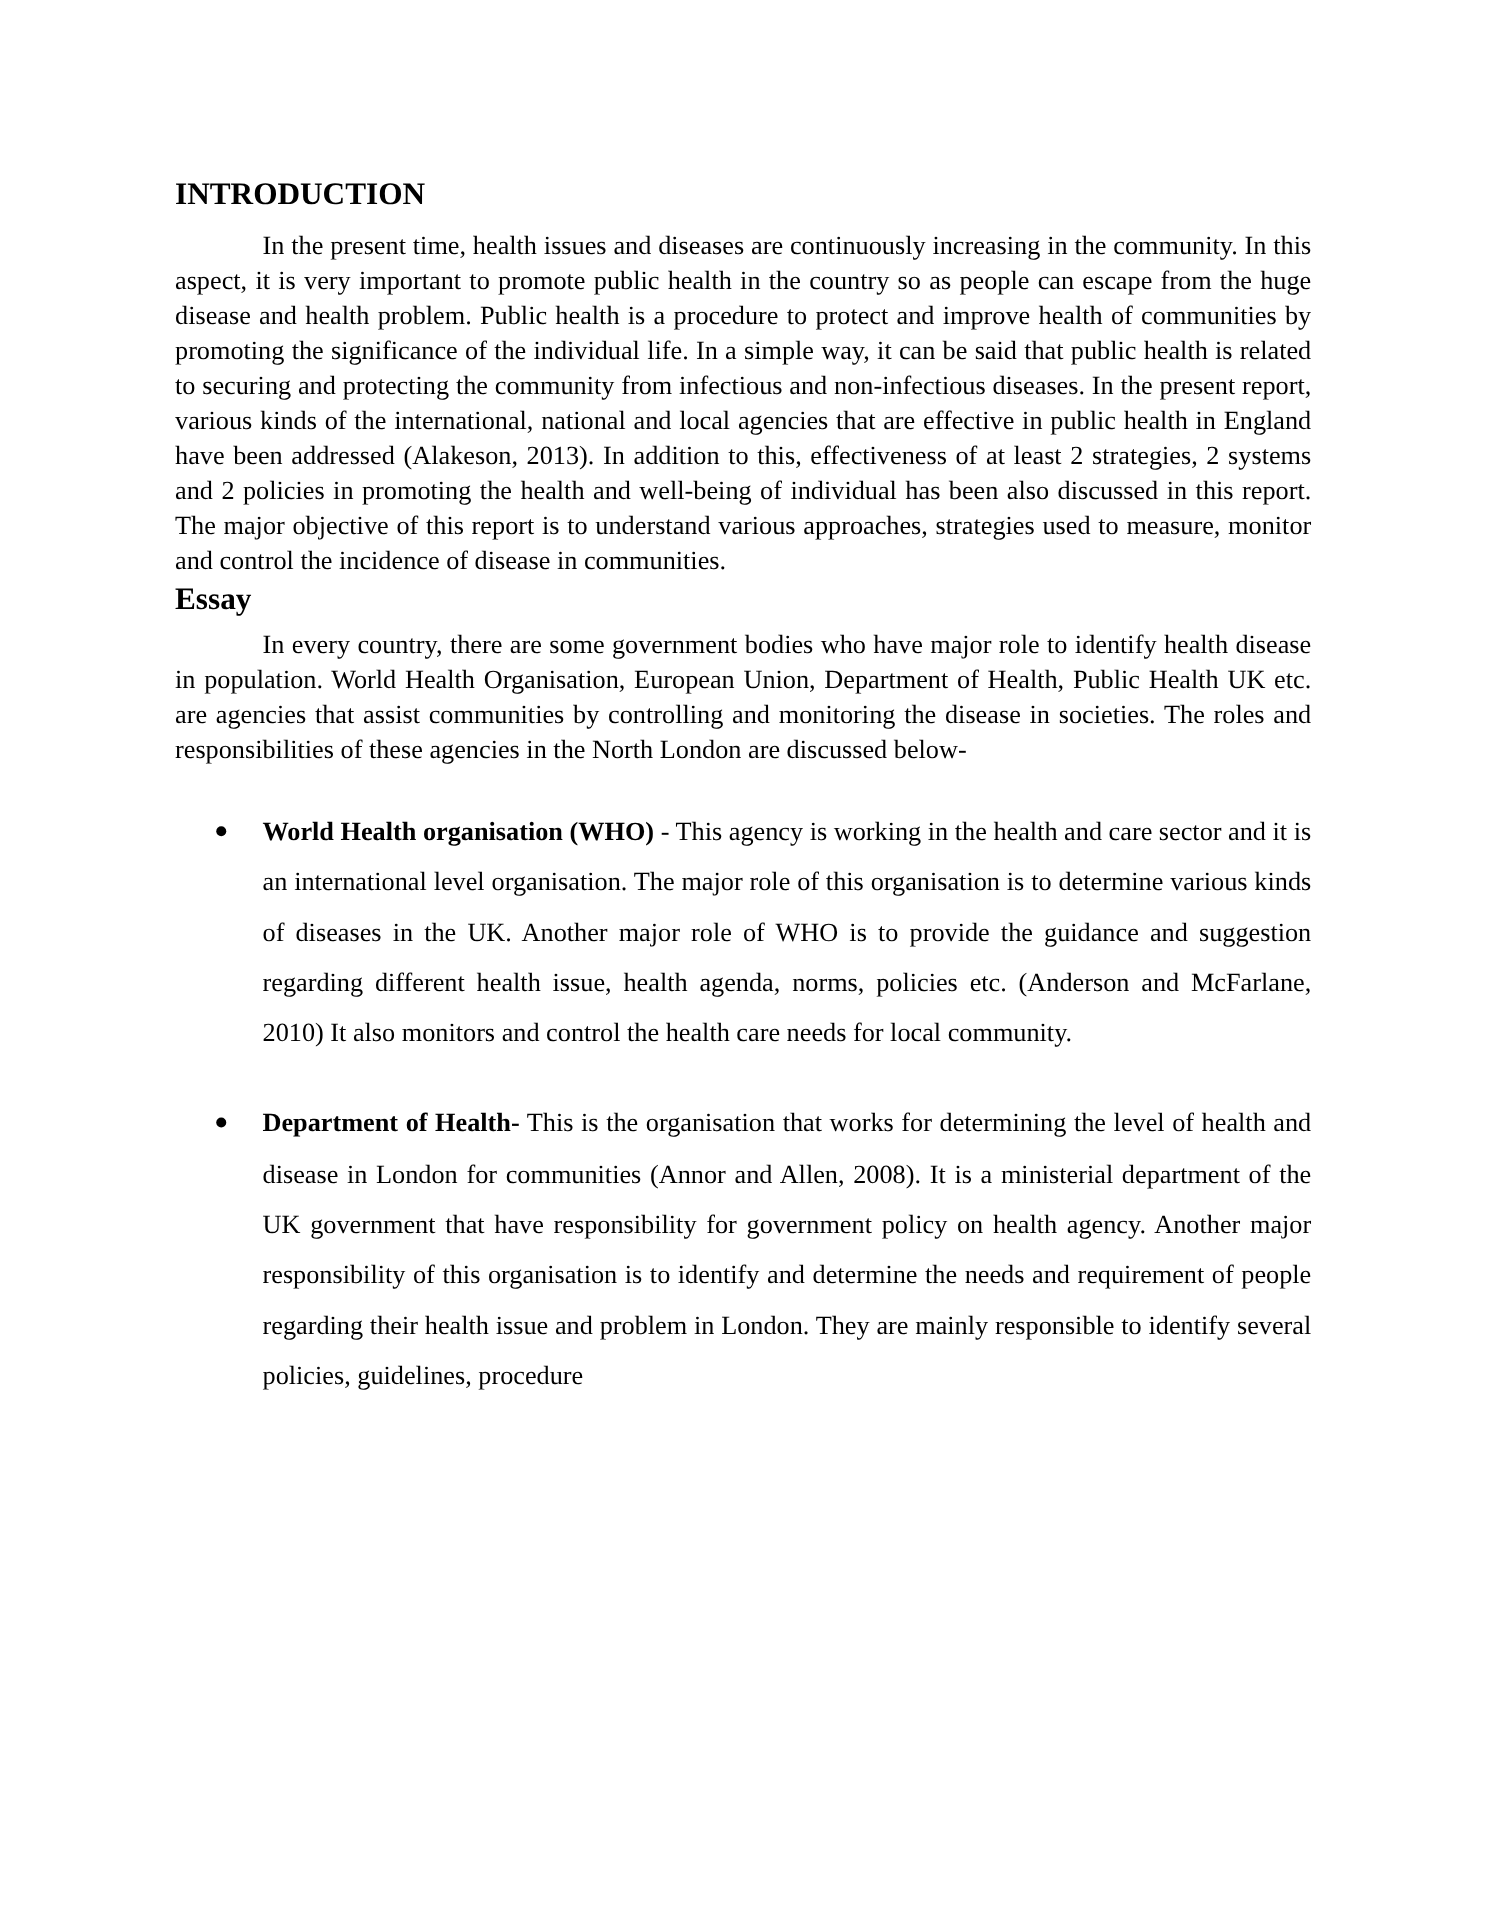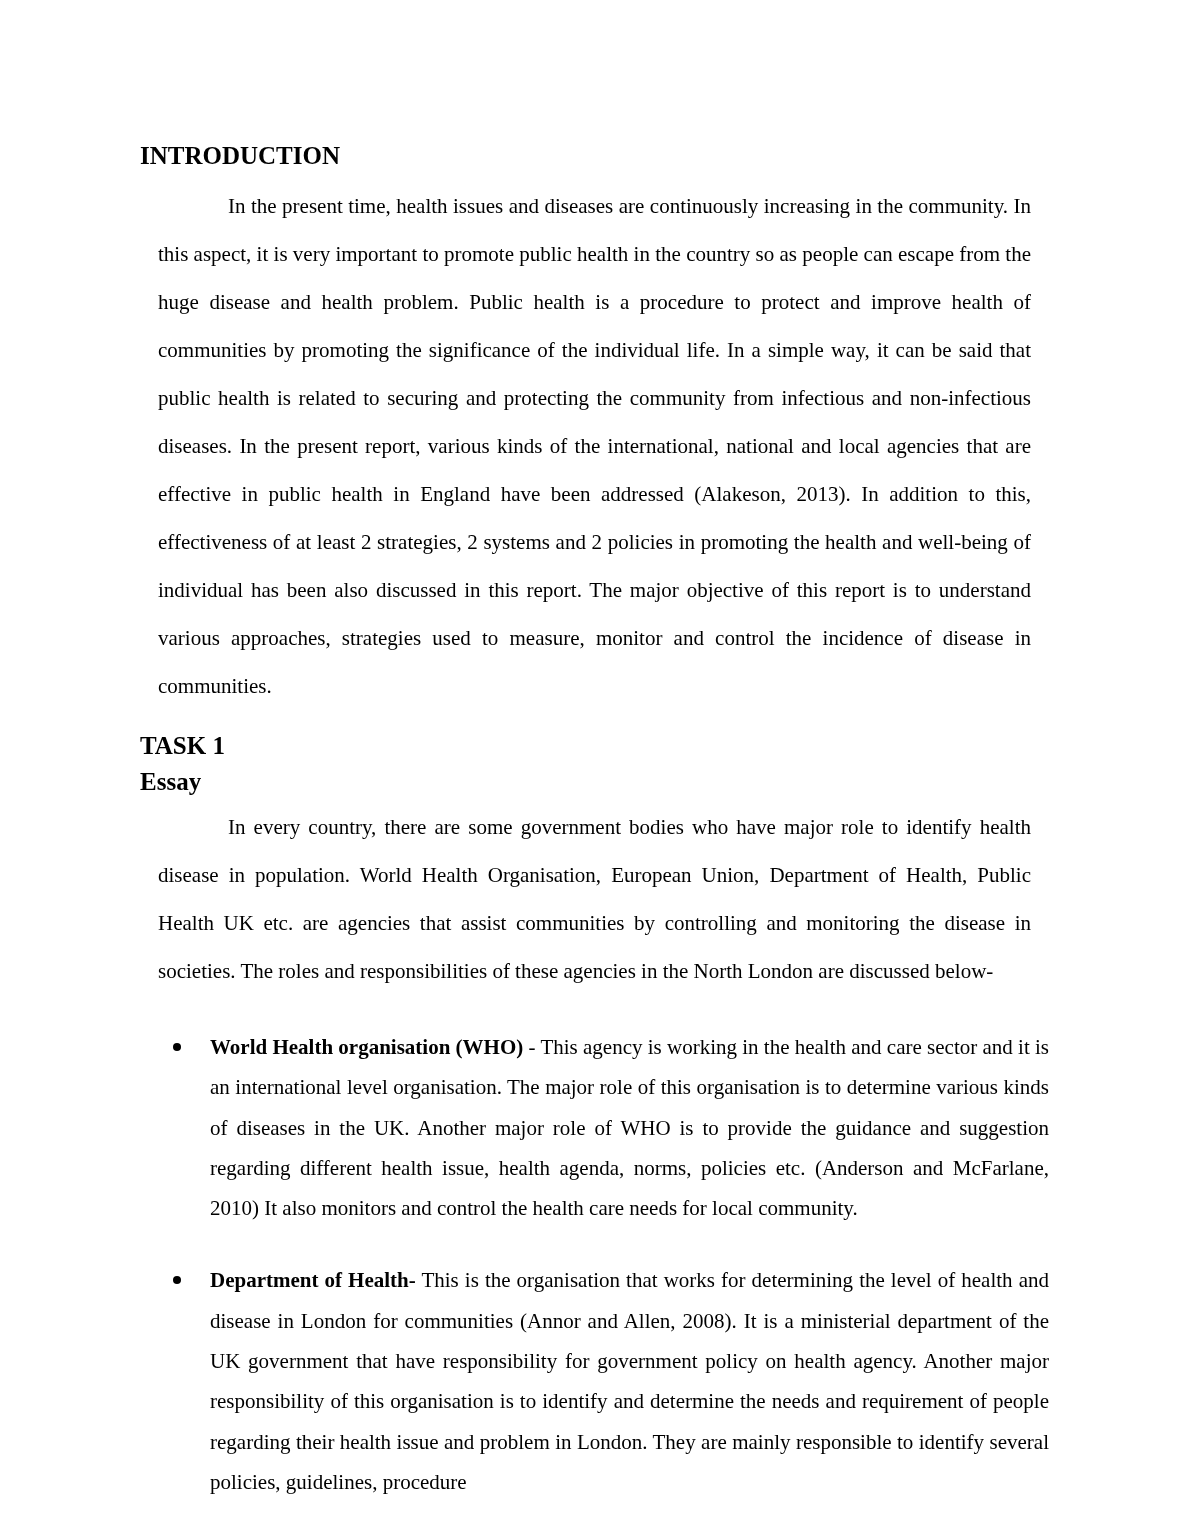--- a/index.html
+++ b/index.html
@@ -5,21 +5,21 @@
   html, body { margin: 0; padding: 0; background: #ffffff; }
   body { width: 1190px; height: 1540px; position: relative; overflow: hidden; }
   .page {
     position: absolute; left: 140px; top: 138px; width: 909px;
     font-family: Liberation Serif, serif; color: #000000;
   }
   h1.h {
     font-size: 25px; font-weight: bold; margin: 0; line-height: 36px;
   }
   .p {
-    font-size: 21px; line-height: 48px; text-align: justify; margin: 18px;
+    font-size: 21px; line-height: 28px; text-align: justify; margin: 0;
     text-indent: 70px;
   }
   .p::after { content: ""; }
   .h-task { margin-top: 8px; }
   .h-essay { margin-top: 6px; }
   .p-essay { margin-top: 3px; }
   .p-intro { margin-top: 8px; }
   ul.bullets { list-style: none; margin: 0; padding: 0; }
   ul.bullets li {
     position: relative; padding-left: 70px;
@@ -31,21 +31,20 @@
   }
   .b { font-weight: bold; }
 </style>
 </head>
 <body>
 
 <div class="page">
   <h1 class="h">INTRODUCTION</h1>
   <p class="p p-intro">In the present time, health issues and diseases are continuously increasing in the community. In this aspect, it is very important to promote public health in the country so as people can escape from the huge disease and health problem. Public health is a procedure to protect and improve health of communities by promoting the significance of the individual life. In a simple way, it can be said that public health is related to securing and protecting the community from infectious and non-infectious diseases. In the present report, various kinds of the international, national and local agencies that are effective in public health in England have been addressed (Alakeson, 2013). In addition to this, effectiveness of at least 2 strategies, 2 systems and 2 policies in promoting the health and well-being of individual has been also discussed in this report. The major objective of this report is to understand various approaches, strategies used to measure, monitor and control the incidence of disease in communities.</p>
 
-  <h1 class="h h-task">TASK 1</h1>
   <h1 class="h h-essay">Essay</h1>
   <p class="p p-essay">In every country, there are some government bodies who have major role to identify health disease in population. World Health Organisation, European Union, Department of Health, Public Health UK etc. are agencies that assist communities by controlling and monitoring the disease in societies. The roles and responsibilities of these agencies in the North London are discussed below-</p>
 
   <ul class="bullets">
     <li>
       <span class="bullet-dot"></span>
       <span class="b">World Health organisation (WHO)</span><span> - This agency is working in the health and care sector and it is an international level organisation. The major role of this organisation is to determine various kinds of diseases in the UK. Another major role of WHO is to provide the guidance and suggestion regarding different health issue, health agenda, norms, policies etc. (Anderson and McFarlane, 2010) It also monitors and control the health care needs for local community.</span>
     </li>
     <li>
       <span class="bullet-dot"></span>

